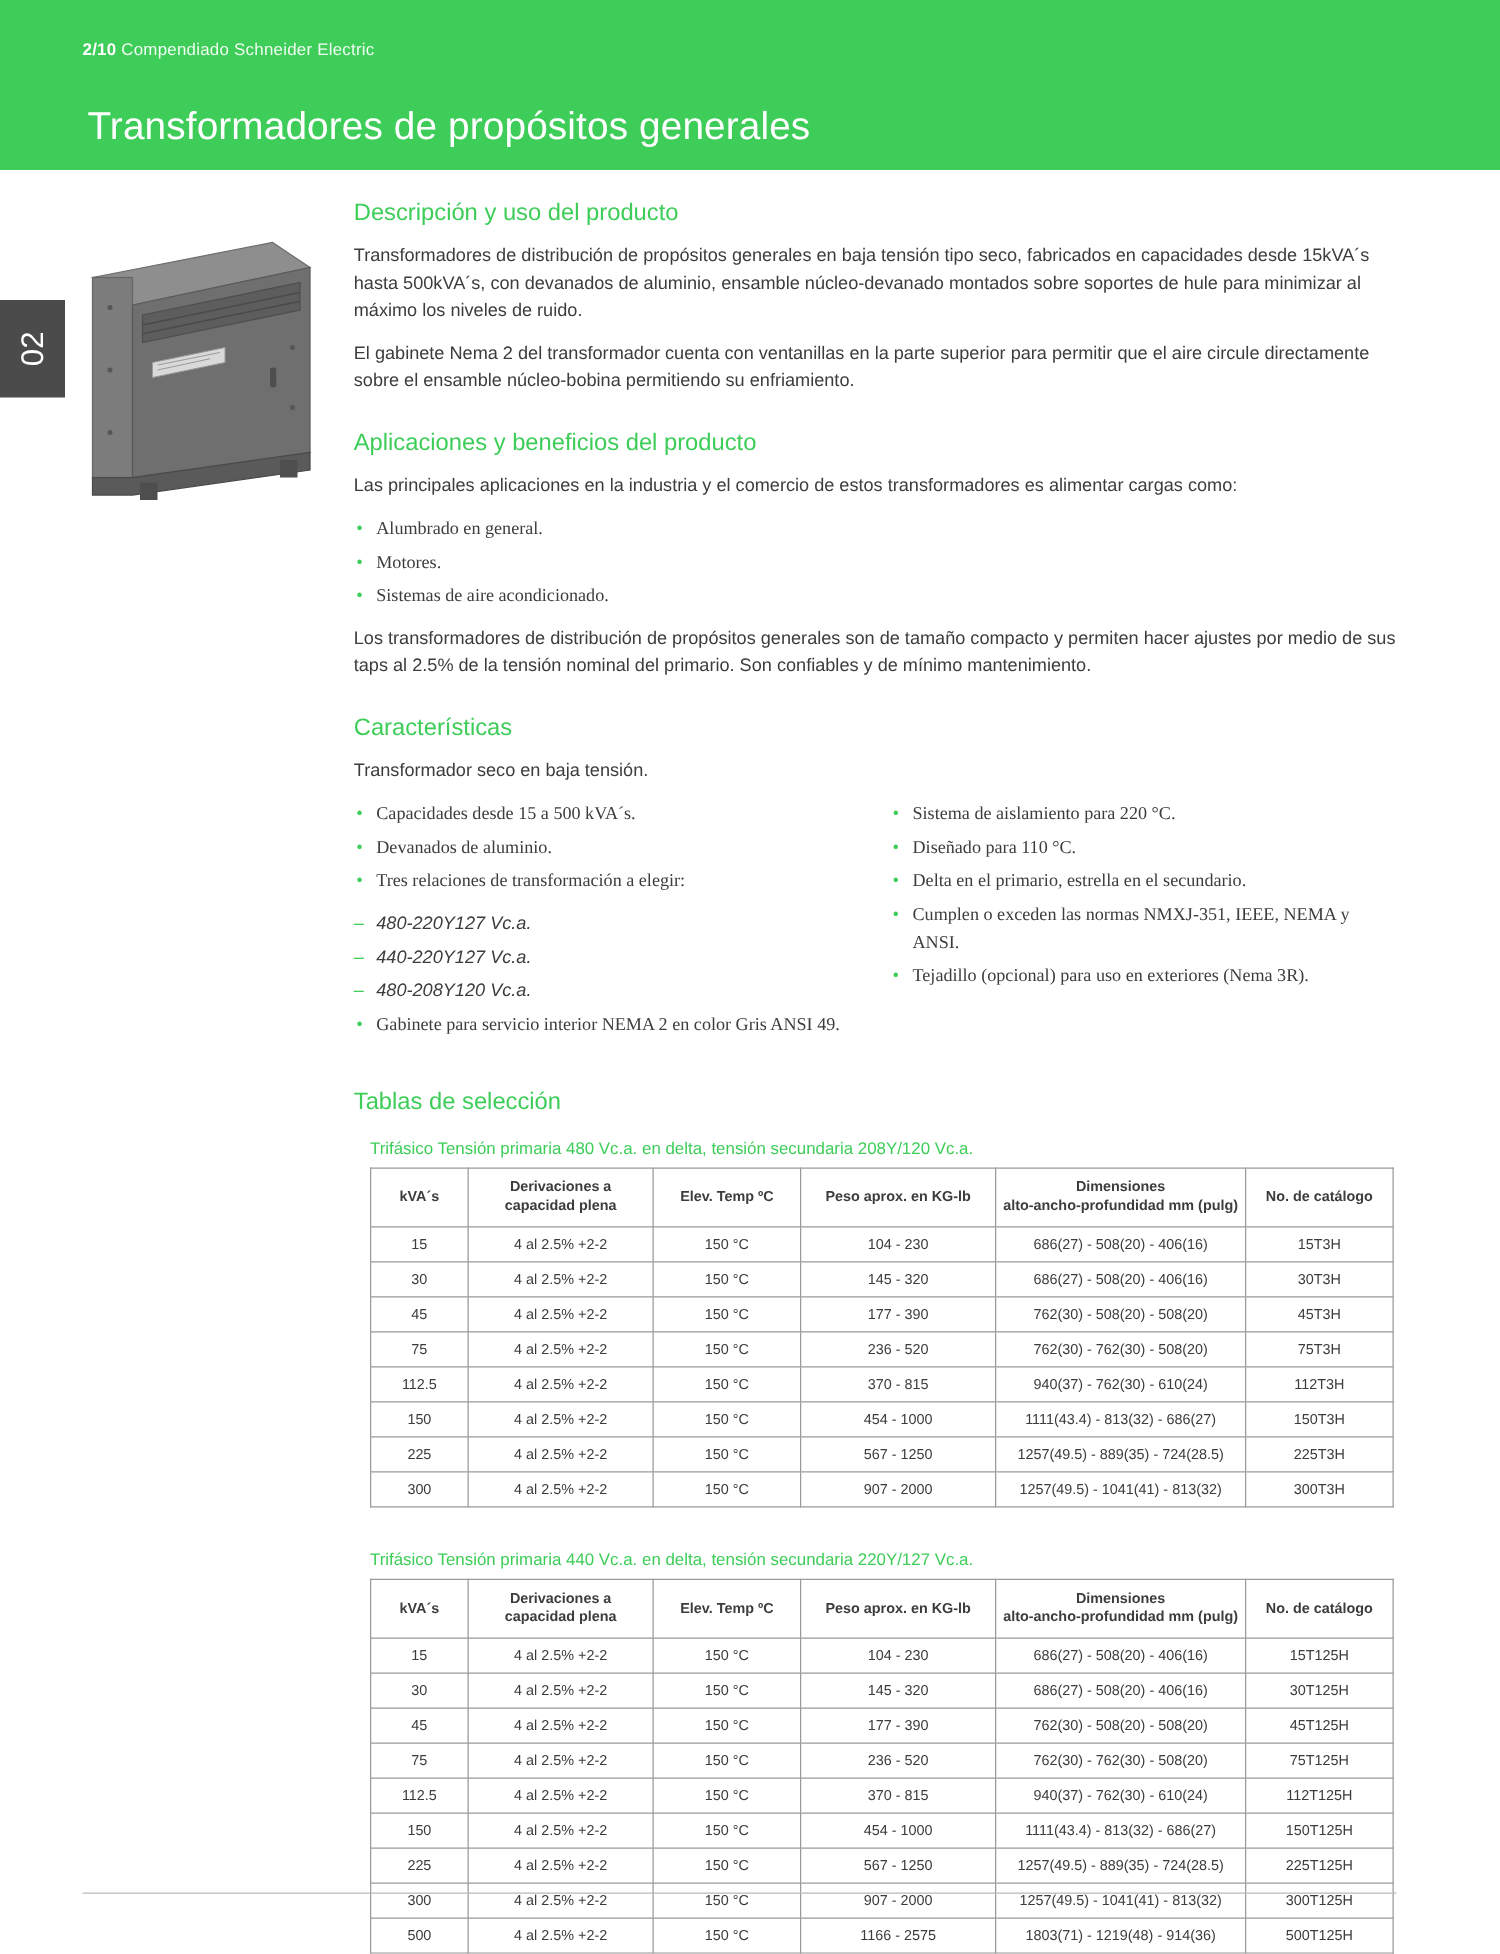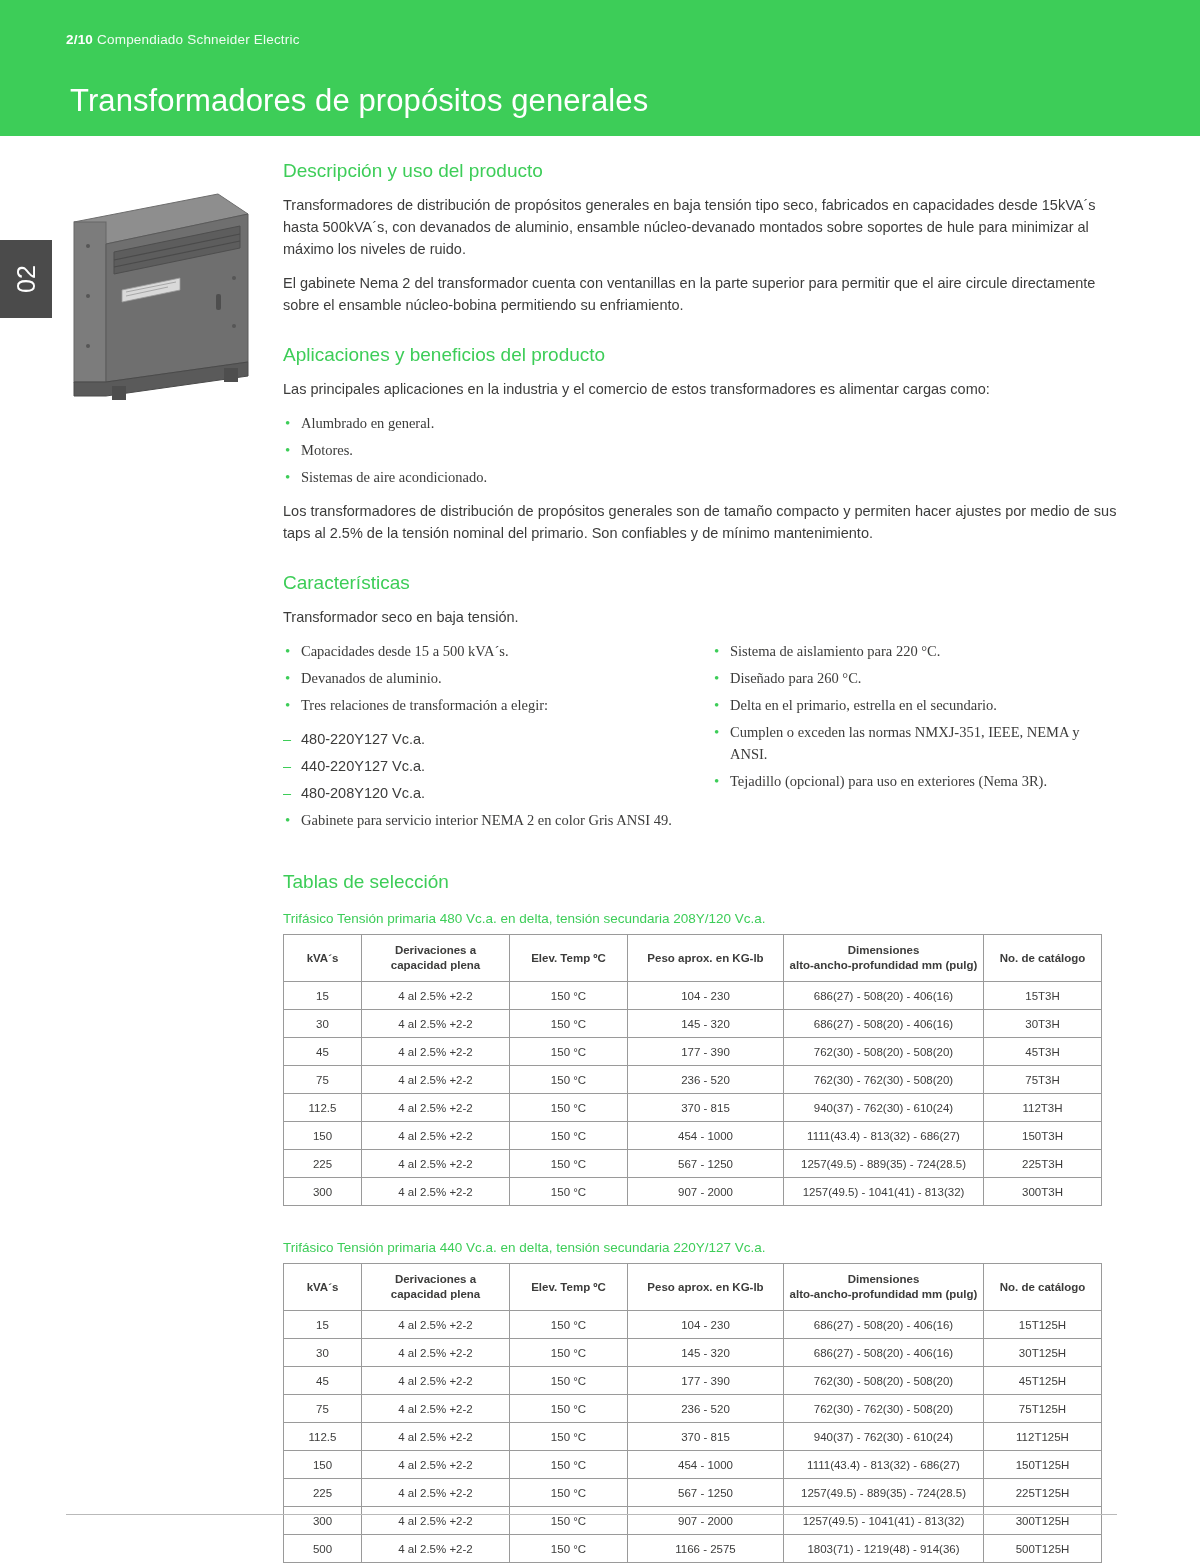--- a/index.html
+++ b/index.html
@@ -111,20 +111,21 @@
     color: #3dcd58;
     position: absolute;
     left: 2px;
     top: 0;
     font-size: 15px;
   }
   ul.dashes {
     list-style: none;
     margin: 4px 0 4px 0;
     padding: 0;
+    font-style: italic;
   }
   ul.dashes > li {
     font-size: 14.5px;
     line-height: 22px;
     padding-left: 18px;
     position: relative;
     margin-bottom: 5px;
   }
   ul.dashes > li::before {
     content: "–";
@@ -170,21 +171,21 @@
     padding: 7px 4px;
     height: 28px;
   }
   col.c1 { width: 78px; }
   col.c2 { width: 148px; }
   col.c3 { width: 118px; }
   col.c4 { width: 156px; }
   col.c5 { width: 200px; }
   col.c6 { width: 118px; }
 
-  .table-block { margin-top: 6px; }
+  .table-block { margin-top: 6px; margin-left: 13px; }
   .table-block.second { margin-top: 34px; }
 
   
   .footer-rule {
     position: absolute;
     left: 66px;
     top: 1514px;
     width: 1051px;
     height: 1px;
     background: #b9b9b9;
@@ -266,21 +267,21 @@
         <li>440-220Y127 Vc.a.</li>
         <li>480-208Y120 Vc.a.</li>
       </ul>
       <ul class="bullets">
         <li>Gabinete para servicio interior NEMA 2 en color Gris ANSI 49.</li>
       </ul>
     </div>
     <div>
       <ul class="bullets">
         <li>Sistema de aislamiento para 220 °C.</li>
-        <li>Diseñado para 260 °C.</li>
+        <li>Diseñado para 110 °C.</li>
         <li>Delta en el primario, estrella en el secundario.</li>
         <li>Cumplen o exceden las normas NMXJ-351, IEEE, NEMA y ANSI.</li>
         <li>Tejadillo (opcional) para uso en exteriores (Nema 3R).</li>
       </ul>
     </div>
   </div>
 
   <h2 class="section-title spaced">Tablas de selección</h2>
 
   <div class="table-block">

